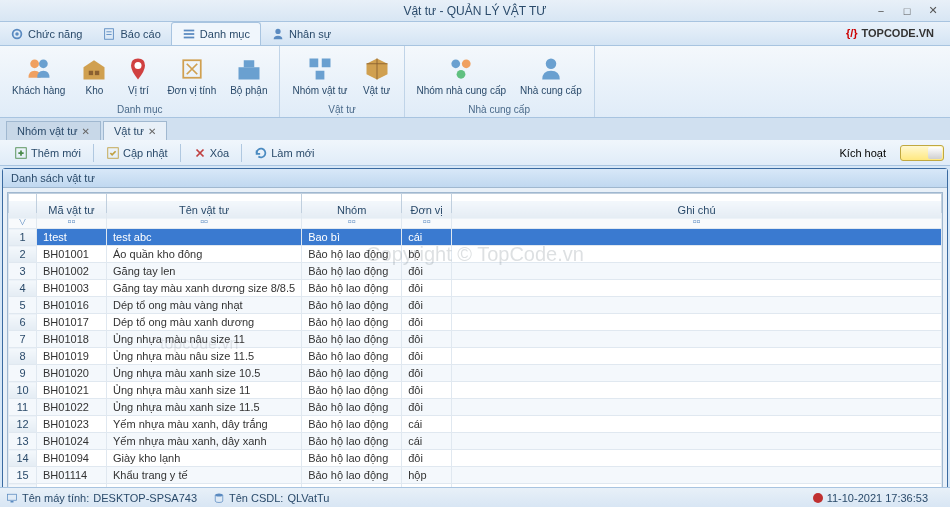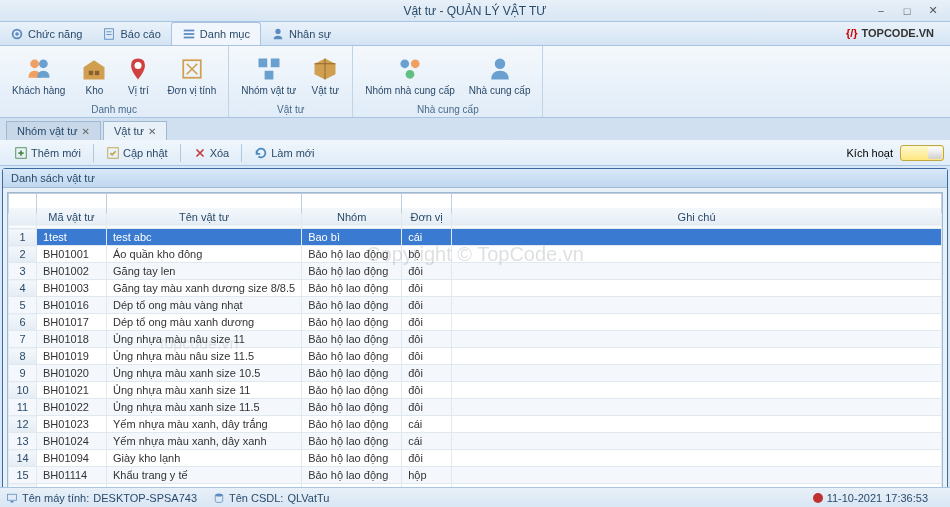--- a/index.html
+++ b/index.html
@@ -36,21 +36,21 @@
 .tool-sep { width: 1px; height: 18px; background: #b0c8e0; margin: 0 4px; }
 .toolbar-spacer { flex: 1; }
 .toggle { width: 44px; height: 16px; background: linear-gradient(#fff8d0, #ffe880); border: 1px solid #c0a840; border-radius: 3px; position: relative; cursor: pointer; }
 .toggle-knob { position: absolute; right: 1px; top: 1px; width: 14px; height: 12px; background: linear-gradient(#fff, #d0d0d0); border-radius: 2px; }
 
 .panel { margin: 2px; border: 1px solid #3a6aa0; border-radius: 3px; background: #e8f0f8; height: 335px; display: flex; flex-direction: column; }
 .panel-header { background: linear-gradient(#d8e8f8, #c0d8f0); padding: 3px 8px; color: #2a4a6a; border-bottom: 1px solid #a0b8d0; }
 .grid-wrap { flex: 1; overflow: hidden; margin: 4px; border: 1px solid #a0b8d0; background: #fff; position: relative; }
 .grid-scroll { position: absolute; inset: 0; overflow: scroll; }
 .grid { width: 100%; border-collapse: collapse; }
-.grid th { background: linear-gradient(#f4f8fc, #e4ecf4); border: 1px solid #c0cfde; padding: 3px 4px; text-align: center; color: #2a4a6a; font-weight: normal; position: sticky; top: 14px; }
+.grid th { background: linear-gradient(#f4f8fc, #e4ecf4); border: 1px solid #c0cfde; padding: 3px 4px; text-align: center; color: #2a4a6a; font-weight: normal; position: sticky; top: 7px; }
 .grid td { border: 1px solid #e0e8f0; padding: 2px 6px; color: #333; white-space: nowrap; }
 .grid .filter-row td { background: #f8fafc; padding: 1px; }
 .filter-cell { display: flex; align-items: center; justify-content: center; color: #5a8ac0; font-size: 10px; }
 .grid tr:nth-child(even) td { background: #f4f8fc; }
 .grid tr.selected td { background: #3a7ad0; color: #fff; }
 .grid .rownum { background: linear-gradient(#f4f8fc, #e4ecf4); text-align: center; width: 28px; color: #2a4a6a; }
 .grid tr.selected .rownum { background: linear-gradient(#f4f8fc, #e4ecf4); color: #2a4a6a; }
 
 .statusbar { position: absolute; bottom: 0; left: 0; right: 0; height: 20px; background: linear-gradient(#e8f0f8, #d8e6f4); display: flex; align-items: center; padding: 0 6px; border-top: 1px solid #a8c4e0; color: #2a4a6a; font-size: 10px; }
 .status-item { display: flex; align-items: center; gap: 4px; margin-right: 16px; }
@@ -134,20 +134,27 @@
           </svg>
           <span class="ribbon-btn-label">Vị trí</span>
         </div>
       <div class="ribbon-btn">
           <svg class="ribbon-btn-icon" viewBox="0 0 32 32">
             <rect x="6" y="6" width="20" height="20" fill="none" stroke="#d0a050" stroke-width="2"></rect>
             <path d="M10 10 L22 22 M22 10 L10 22" stroke="#d0a050" stroke-width="2"></path>
           </svg>
           <span class="ribbon-btn-label">Đơn vị tính</span>
         </div>
+      <div class="ribbon-btn">
+          <svg class="ribbon-btn-icon" viewBox="0 0 32 32">
+            <rect x="4" y="14" width="24" height="14" fill="#6aa0d0"></rect>
+            <rect x="10" y="6" width="12" height="8" fill="#6aa0d0"></rect>
+          </svg>
+          <span class="ribbon-btn-label">Bộ phận</span>
+        </div>
     </div>
     <div class="ribbon-group-label">Danh mục</div>
   </div>
   <div class="ribbon-group">
     <div class="ribbon-items">
       <div class="ribbon-btn">
           <svg class="ribbon-btn-icon" viewBox="0 0 32 32">
             <rect x="4" y="4" width="10" height="10" fill="#6aa0d0"></rect>
             <rect x="18" y="4" width="10" height="10" fill="#6aa0d0"></rect>
             <rect x="11" y="18" width="10" height="10" fill="#6aa0d0"></rect>
@@ -222,21 +229,21 @@
     </div>
   <div class="tool-sep"></div>
   <div class="tool-btn">
       <svg class="tool-btn-icon" viewBox="0 0 16 16">
         <path d="M3 8 A5 5 0 1 1 5 12" fill="none" stroke="#4a8ac0" stroke-width="2"></path>
         <path d="M3 5 L3 9 L7 9" fill="none" stroke="#4a8ac0" stroke-width="2"></path>
       </svg>
       <span>Làm mới</span>
     </div>
   <div class="toolbar-spacer"></div>
-  <span style="margin-right:7px;">Kích hoạt</span>
+  <span style="margin-right:14px;">Kích hoạt</span>
   <div class="toggle">
       <div class="toggle-knob"></div>
     </div>
 </div>
 
 <div class="panel">
   <div class="panel-header">Danh sách vật tư</div>
   <div class="grid-wrap">
     <div class="grid-scroll">
       <table class="grid">

